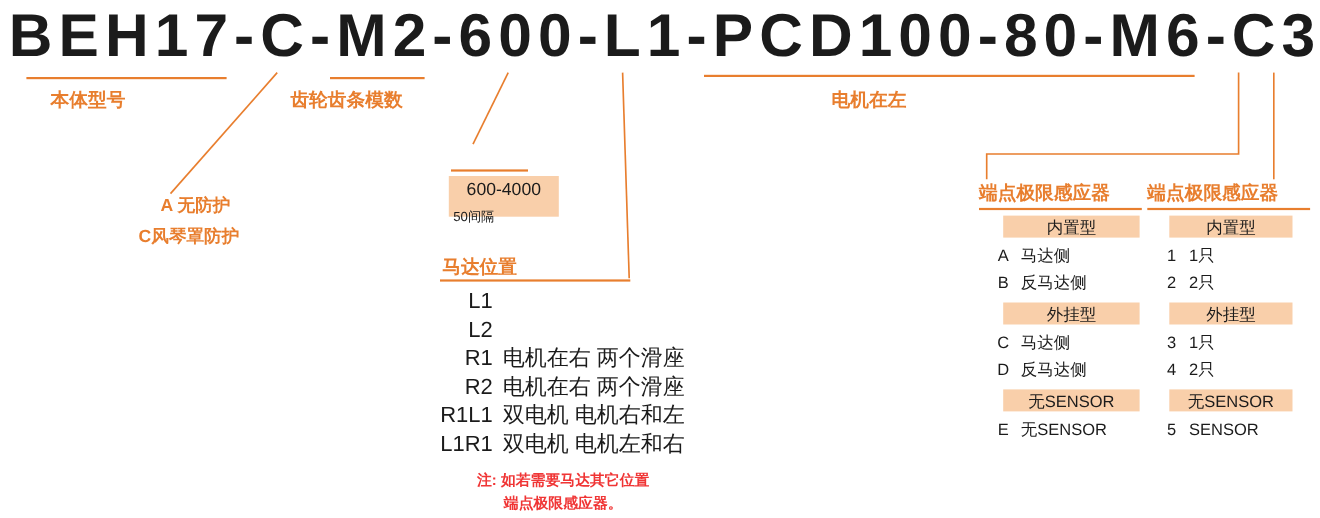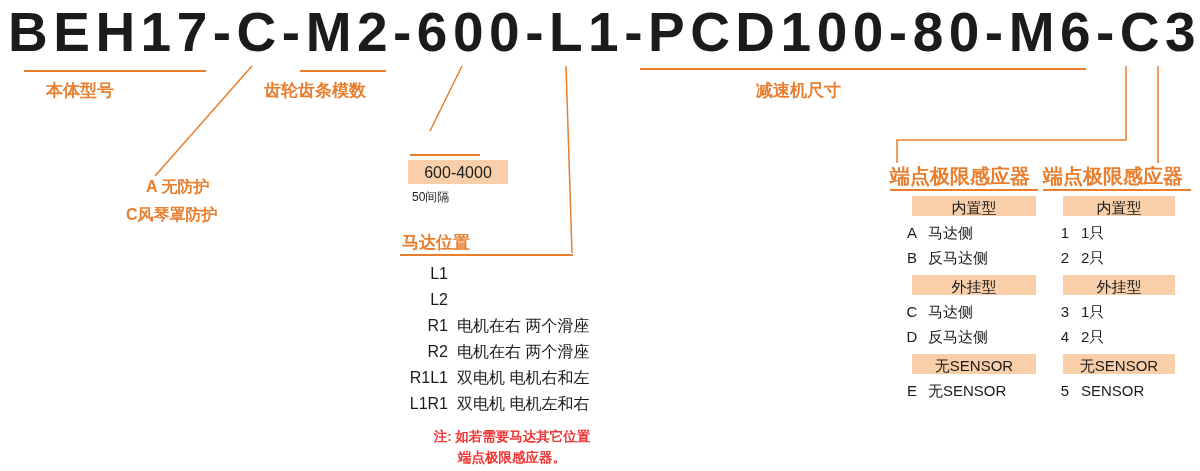--- a/index.html
+++ b/index.html
@@ -15,35 +15,35 @@
   }
   .model-title{
     position:absolute;left:8px;top:0;font-size:55px;font-weight:700;
     letter-spacing:5.5px;white-space:nowrap;color:var(--ink);
   }
   .leader-svg{position:absolute;left:0;top:0;pointer-events:none;}
   .uline{position:absolute;height:2px;background:var(--accent);}
   .olabel{position:absolute;font-size:17px;font-weight:700;color:var(--accent);white-space:nowrap;}
   .oitem{position:absolute;font-size:16px;font-weight:700;color:var(--accent);white-space:nowrap;}
   .stroke-box{
-    position:absolute;left:408px;top:160px;width:100px;height:24px;
+    position:absolute;left:408px;top:160px;width:100px;height:37px;
     background:var(--peach);font-size:16px;line-height:25px;text-align:center;
   }
   .stroke-step{position:absolute;left:412px;top:189px;font-size:12px;}
   .motor-rows{position:absolute;left:400px;top:261px;}
-  .mrow{display:flex;height:26px;line-height:26px;font-size:16px;}
+  .mrow{display:flex;height:26px;line-height:26px;font-size:20px;}
   .mrow .code{width:48px;text-align:right;padding-right:9px;white-space:nowrap;}
   .mrow .desc{white-space:nowrap;}
   .note{
     position:absolute;left:398px;top:426px;width:228px;text-align:center;
     color:var(--note);font-size:13.5px;font-weight:700;line-height:21px;white-space:nowrap;
   }
   .note div{white-space:nowrap;}
   .sensor-col{position:absolute;top:165px;width:152px;}
-  .sensor-col .shead{font-size:20px;font-weight:700;color:var(--accent);white-space:nowrap;line-height:22px;}
+  .sensor-col .shead{font-size:17px;font-weight:700;color:var(--accent);white-space:nowrap;line-height:22px;}
   .sensor-col .sline{height:2px;background:var(--accent);margin-top:2px;width:148px;}
   .sensor-col .pbox{height:20px;line-height:24px;background:var(--peach);text-align:center;font-size:15px;margin-top:5px;}
   .pbox-l{margin-left:22px;width:124px;}
   .pbox-r{margin-left:20px;width:112px;}
   .sensor-col .srow{display:flex;height:25px;line-height:25px;font-size:15px;padding-left:12px;}
   .sensor-col .srow.mt{margin-top:4px;}
   .sensor-col .srow .code{width:20px;text-align:center;}
   .sensor-col .srow .desc{margin-left:6px;white-space:nowrap;text-align:center;}
 </style>
 </head>
@@ -62,21 +62,21 @@
       <line x1="1158" y1="66" x2="1158" y2="163"></line>
     </g>
   </svg>
 
   <div class="uline" style="left:24px;top:70px;width:182px;"></div>
   <div class="uline" style="left:300px;top:70px;width:86px;"></div>
   <div class="uline" style="left:640px;top:68px;width:446px;"></div>
 
   <div class="olabel" style="left:46px;top:79px;">本体型号</div>
   <div class="olabel" style="left:264px;top:79px;">齿轮齿条模数</div>
-  <div class="olabel" style="left:756px;top:79px;">减速机尺寸</div>
+  <div class="olabel" style="left:756px;top:79px;">电机在左</div>
 
   <div class="oitem" style="left:146px;top:177px;">A 无防护</div>
   <div class="oitem" style="left:126px;top:205px;">C风琴罩防护</div>
 
   <div class="olabel" style="left:412px;top:131px;margin-top:28px;">行程</div>
   <div class="uline" style="left:410px;top:154px;width:70px;"></div>
   <div class="stroke-box">600-4000</div>
   <div class="stroke-step">50间隔</div>
 
   <div class="olabel" style="left:402px;top:231px;">马达位置</div>

